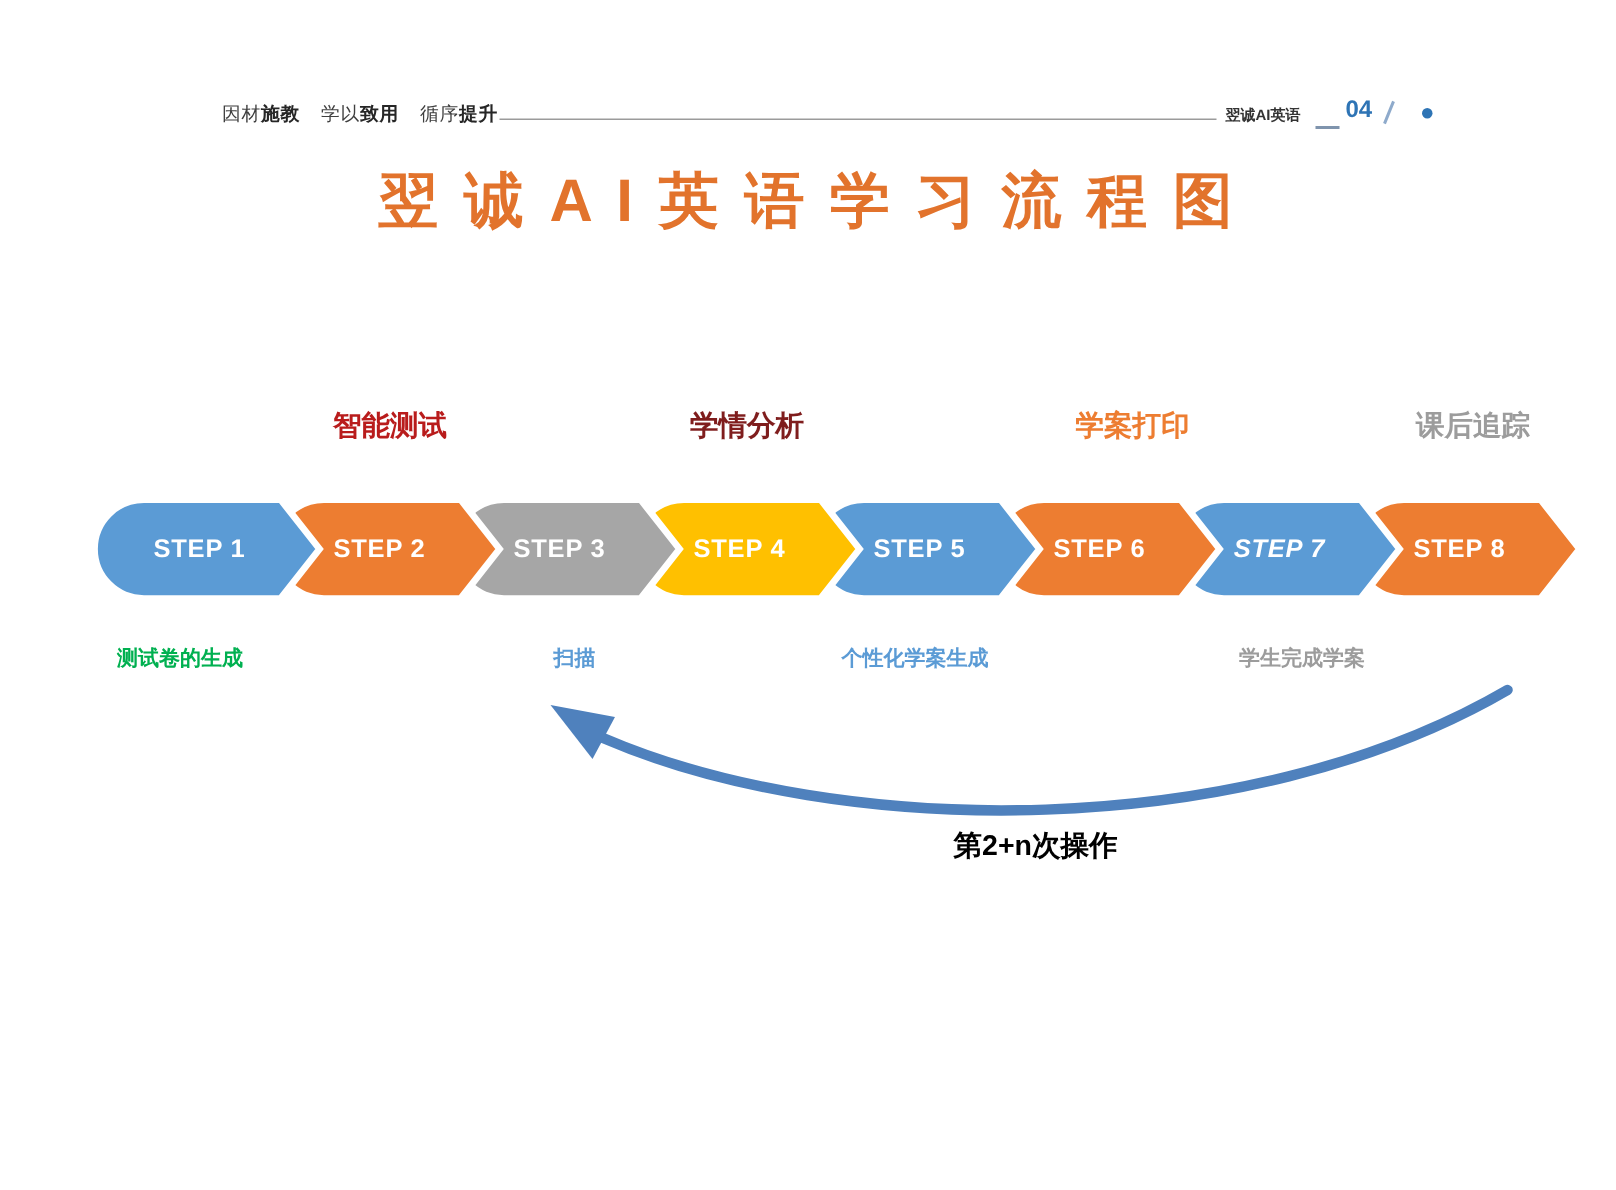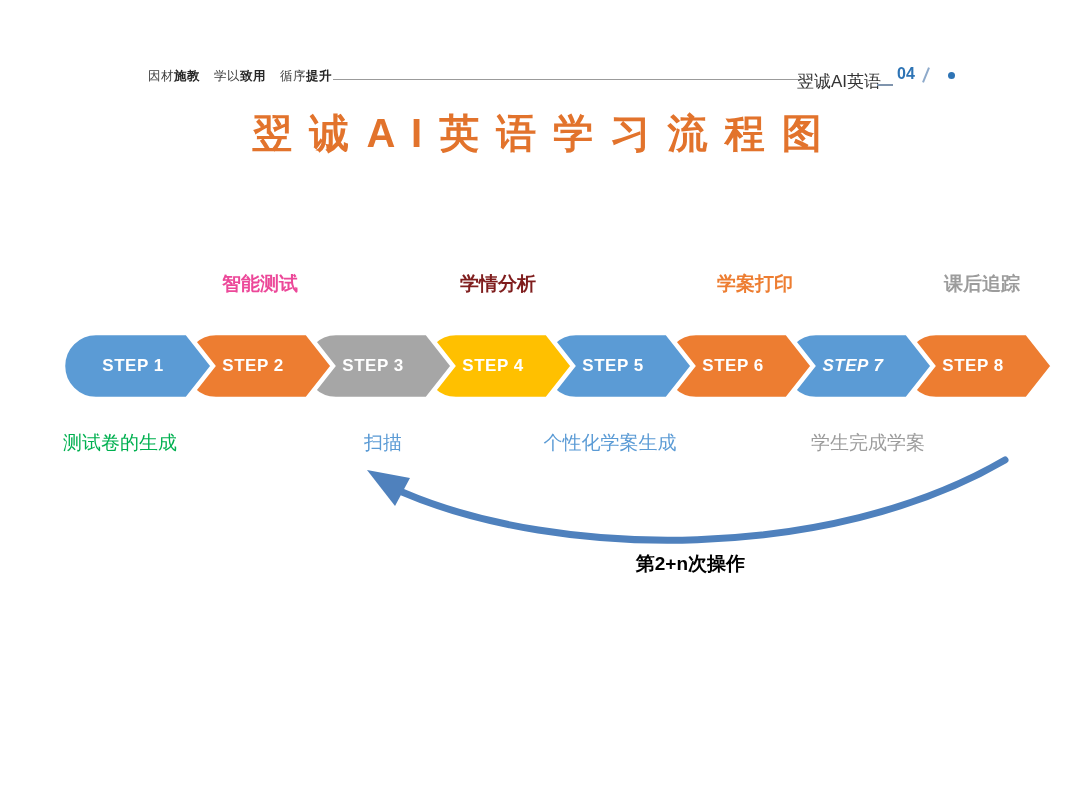--- a/index.html
+++ b/index.html
@@ -5,21 +5,21 @@
   html,body { margin:0; padding:0; background:#ffffff; }
   .slide {
     position:relative; width:1077px; height:579px; background:#ffffff;
     font-family:"Liberation Sans", sans-serif; overflow:hidden;
   }
   
   .hdr-slogan { position:absolute; left:148px; top:68px; font-size:12.5px; color:#3f3f3f; letter-spacing:0.5px; }
   .slogan-group { margin-right:10px; }
   .slogan-group b { font-weight:bold; color:#262626; }
   .hdr-line { position:absolute; left:333px; top:79px; width:478px; height:1px; background:#9b9b9b; }
-  .hdr-brand { position:absolute; left:797px; top:70px; font-size:17px; color:#333333; }
+  .hdr-brand { position:absolute; left:817px; top:70px; font-size:10px; color:#333333;font-weight:bold; }
   .hdr-underline { position:absolute; left:877px; top:84px; width:16px; height:2px; background:#7f94ad; }
   .hdr-page { position:absolute; left:897px; top:65px; font-size:16px; font-weight:bold; color:#2E74B5; }
   .hdr-slash { position:absolute; left:925px; top:67px; width:2px; height:16px; background:#8eaacb; transform:rotate(22deg); }
   .hdr-dot { position:absolute; left:948px; top:72px; width:7px; height:7px; border-radius:50%; background:#2E74B5; }
   
   .title {
     position:absolute; left:0; right:0; top:106px; text-align:center;
     font-size:40px; font-weight:bold; letter-spacing:3px;
   }
   
@@ -27,21 +27,21 @@
   .pt-0 { left:180px; } .pt-1 { left:418px; } .pt-2 { left:675px; } .pt-3 { left:902px; }
   
   .steps-svg { position:absolute; left:0; top:0; width:1077px; height:793px; }
   .step-label {
     position:absolute; top:356px; width:140px; text-align:center;
     font-size:17px; font-weight:bold; color:#ffffff; letter-spacing:0.5px;
   }
   .sl-0 { left:63px; }  .sl-1 { left:183px; } .sl-2 { left:303px; } .sl-3 { left:423px; }
   .sl-4 { left:543px; } .sl-5 { left:663px; } .sl-6 { left:783px;font-style:italic; } .sl-7 { left:903px; }
   
-  .phase-bottom { position:absolute; top:430px; width:170px; text-align:center; font-size:19px; font-weight:normal; }
+  .phase-bottom { position:absolute; top:430px; width:170px; text-align:center; font-size:14px; font-weight:bold; }
   .pb-0 { left:35px; } .pb-1 { left:298px; } .pb-2 { left:525px; } .pb-3 { left:783px; }
   
   .loop-label { position:absolute; top:551px; left:565px; width:180px; text-align:right; font-size:19px; font-weight:bold; }
 </style>
 </head>
 <body>
 
 <div class="slide">
 
   <div class="hdr-slogan">
@@ -51,21 +51,21 @@
   </div>
   <div class="hdr-line"></div>
   <div class="hdr-brand">翌诚AI英语</div>
   <div class="hdr-underline"></div>
   <div class="hdr-page">04</div>
   <div class="hdr-slash"></div>
   <div class="hdr-dot"></div>
 
   <div class="title" style="color: rgb(226, 115, 44);">翌 诚 A I 英 语 学 习 流 程 图</div>
 
-  <div class="phase-top pt-0" style="color: #ec4899;">智能测试</div>
+  <div class="phase-top pt-0" style="color: #b91c1c;">智能测试</div>
   <div class="phase-top pt-1" style="color: #7f1d1d;">学情分析</div>
   <div class="phase-top pt-2" style="color: rgb(237, 125, 49);">学案打印</div>
   <div class="phase-top pt-3" style="color: rgb(156, 156, 156);">课后追踪</div>
 
   <svg class="steps-svg" viewBox="0 0 1077 793">
     <path stroke="#ffffff" stroke-width="4.5" d="M 936 333 H 1027 L 1053 366 L 1027 399 H 936 A 33 33 0 0 1 936 333 Z" fill="#ED7D31"></path>
     <path stroke="#ffffff" stroke-width="4.5" d="M 816 333 H 907 L 933 366 L 907 399 H 816 A 33 33 0 0 1 816 333 Z" fill="#5B9BD5"></path>
     <path stroke="#ffffff" stroke-width="4.5" d="M 696 333 H 787 L 813 366 L 787 399 H 696 A 33 33 0 0 1 696 333 Z" fill="#ED7D31"></path>
     <path stroke="#ffffff" stroke-width="4.5" d="M 576 333 H 667 L 693 366 L 667 399 H 576 A 33 33 0 0 1 576 333 Z" fill="#5B9BD5"></path>
     <path stroke="#ffffff" stroke-width="4.5" d="M 456 333 H 547 L 573 366 L 547 399 H 456 A 33 33 0 0 1 456 333 Z" fill="#FFC000"></path>

